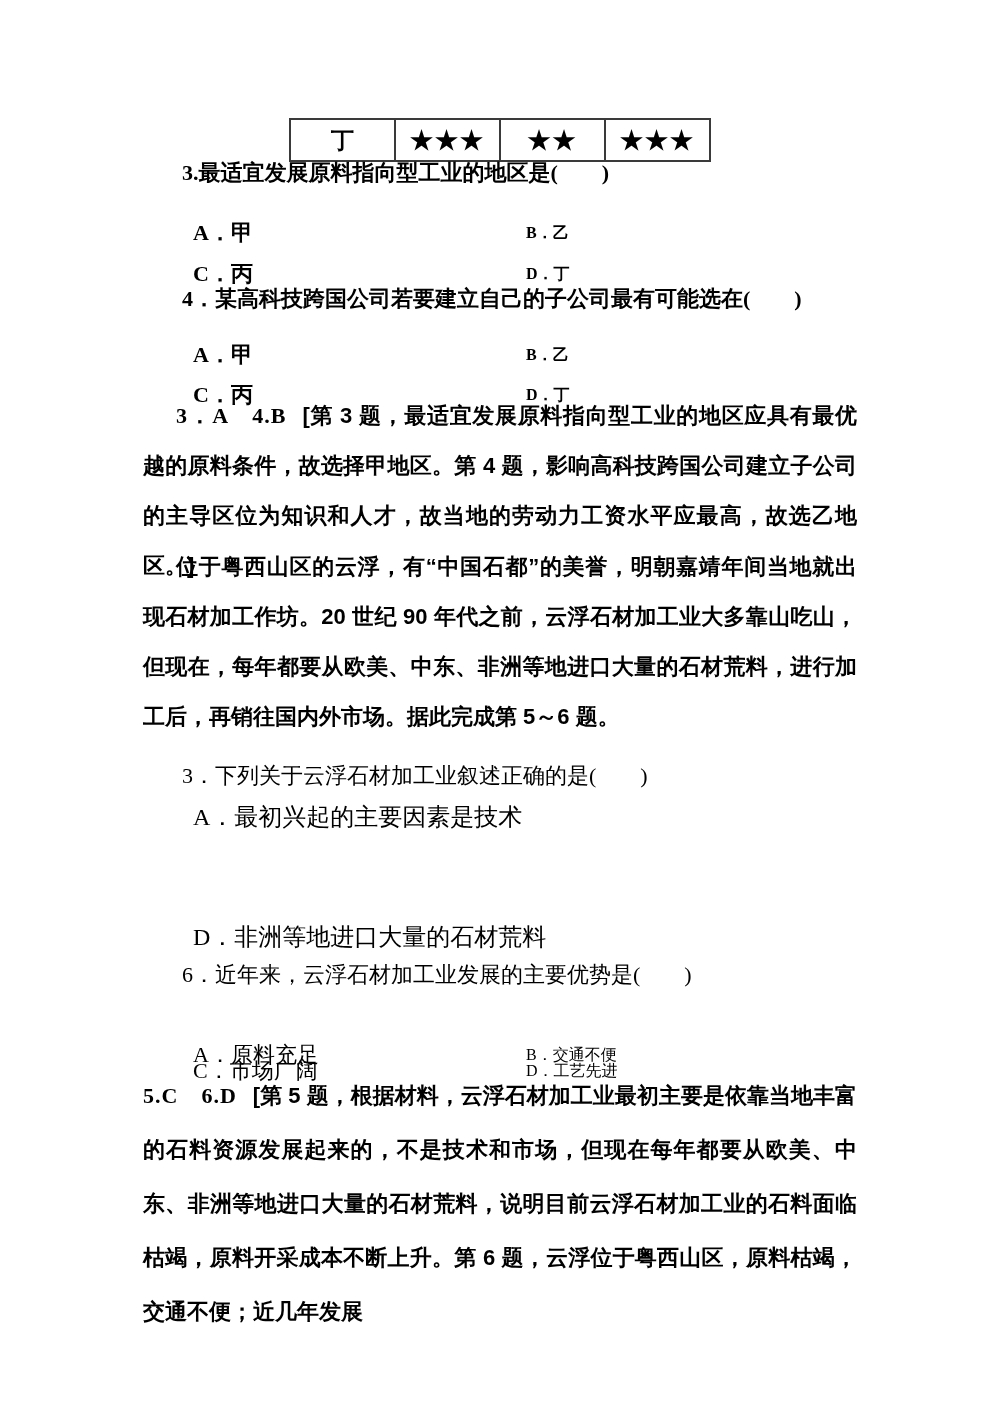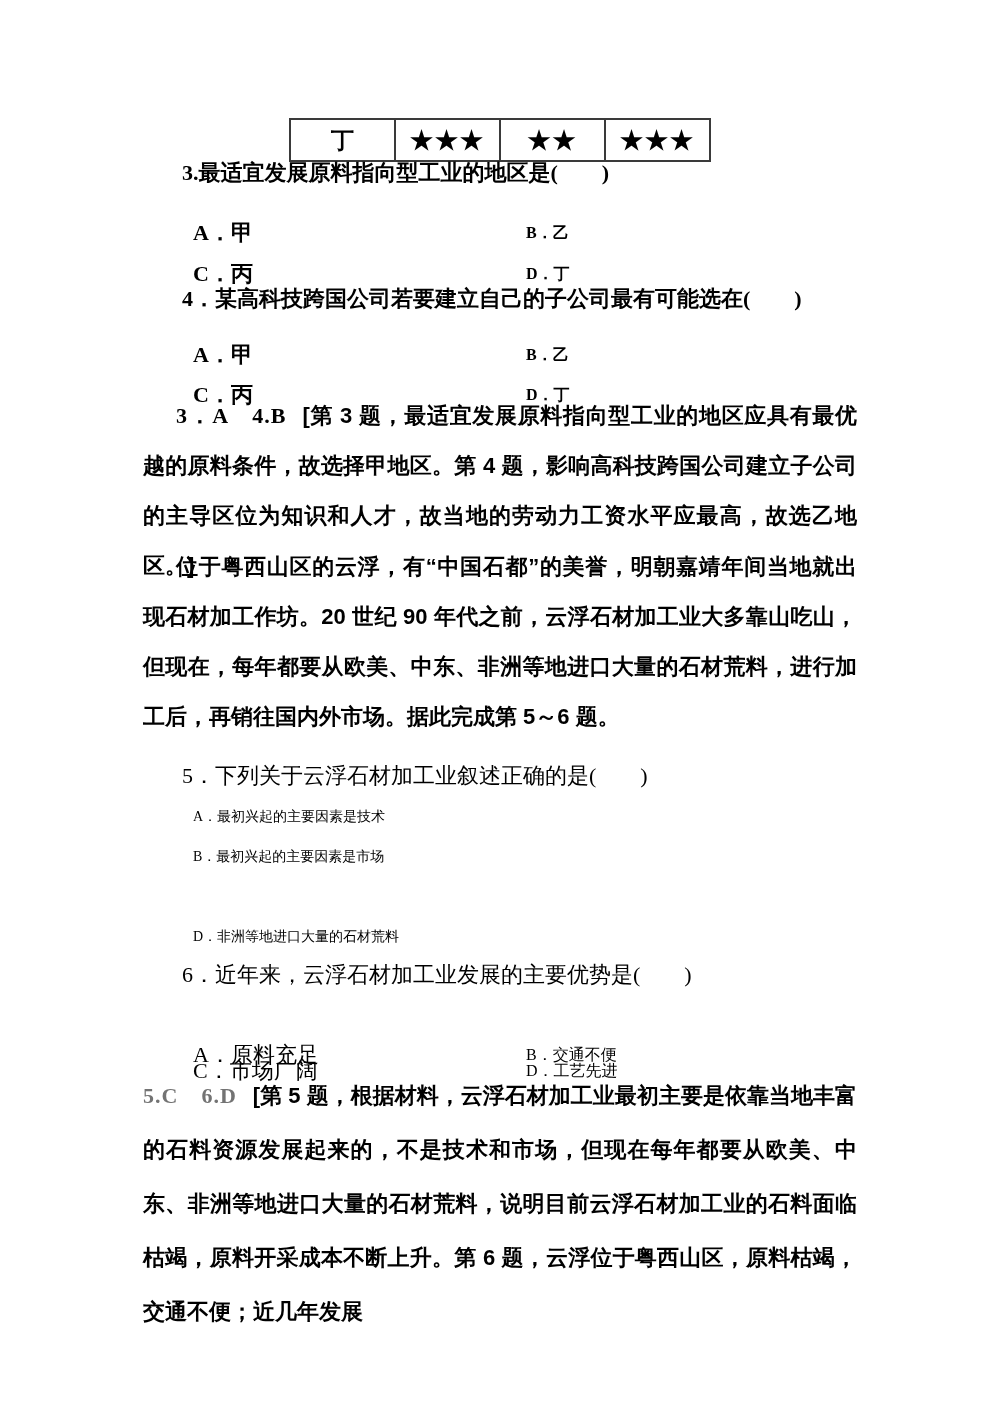--- a/index.html
+++ b/index.html
@@ -29,31 +29,31 @@
     box-sizing:border-box;
   }
   .grade-cell:first-child{border-left:none;letter-spacing:0;}
   
   .abs{position:absolute;left:143px;width:714px;box-sizing:border-box;}
   .stem{font-size:22px;line-height:30px;padding-left:39px;}
   .bold{font-weight:bold;}
   .opt-row{height:30px;margin-top:16px;}
   .opt-left{position:absolute;left:50px;top:0;font-size:22px;line-height:30px;}
   .opt-right{position:absolute;left:383px;top:0;font-size:16px;line-height:30px;}
-  .opt-line{font-size:14px;line-height:30px;padding-left:50px;}
+  .opt-line{font-size:24px;line-height:30px;padding-left:50px;}
   .flow{
     font-size:22px;line-height:50px;
     text-align:justify;text-justify:inter-ideograph;
   }
   .hei{font-family:"Liberation Sans",sans-serif;font-weight:bold;}
   .ans-label{
     font-family:"Liberation Serif",serif;font-weight:bold;
     margin-right:16px;letter-spacing:1px;
   }
-  .red{color:#737373;}
+  .red{color:#000000;}
   .indent{text-indent:33px;}
   .lh54{line-height:54px;}
 </style>
 </head>
 <body>
 
 <div class="page">
 
   <div class="grade-table">
     <div class="grade-cell">丁</div>
@@ -81,23 +81,22 @@
     <span class="opt-left bold">C．丙</span>
     <span class="opt-right bold">D．丁</span>
   </div>
 
   <div class="abs flow indent" style="top:391px;">
     <span class="ans-label">3．A　4.B</span><span class="hei">[第 3 题，最适宜发展原料指向型工业的地区应具有最优越的原料条件，故选择甲地区。第 4 题，影响高科技跨国公司建立子公司的主导区位为知识和人才，故当地的劳动力工资水平应最高，故选乙地区。]</span>
   </div>
 
   <div class="abs flow indent hei" style="top:542px;">位于粤西山区的云浮，有“中国石都”的美誉，明朝嘉靖年间当地就出现石材加工作坊。20 世纪 90 年代之前，云浮石材加工业大多靠山吃山，但现在，每年都要从欧美、中东、非洲等地进口大量的石材荒料，进行加工后，再销往国内外市场。据此完成第 5～6 题。</div>
 
-  <div class="abs stem" style="top:761px;">5．下列关于云浮石材加工业叙述正确的是(　　)</div>
+  <div class="abs stem" style="top:761px;">3．下列关于云浮石材加工业叙述正确的是(　　)</div>
   <div class="abs opt-line" style="top:802px;">A．最初兴起的主要因素是技术</div>
-  <div class="abs opt-line" style="top:842px;">B．最初兴起的主要因素是市场</div>
   <div class="abs opt-line" style="top:922px;">D．非洲等地进口大量的石材荒料</div>
 
   <div class="abs stem" style="top:960px;">6．近年来，云浮石材加工业发展的主要优势是(　　)</div>
   <div class="abs opt-row" style="top:1024px;">
     <span class="opt-left">A．原料充足</span>
     <span class="opt-right">B．交通不便</span>
   </div>
   <div class="abs opt-row" style="top:1040px;">
     <span class="opt-left">C．市场广阔</span>
     <span class="opt-right">D．工艺先进</span>

